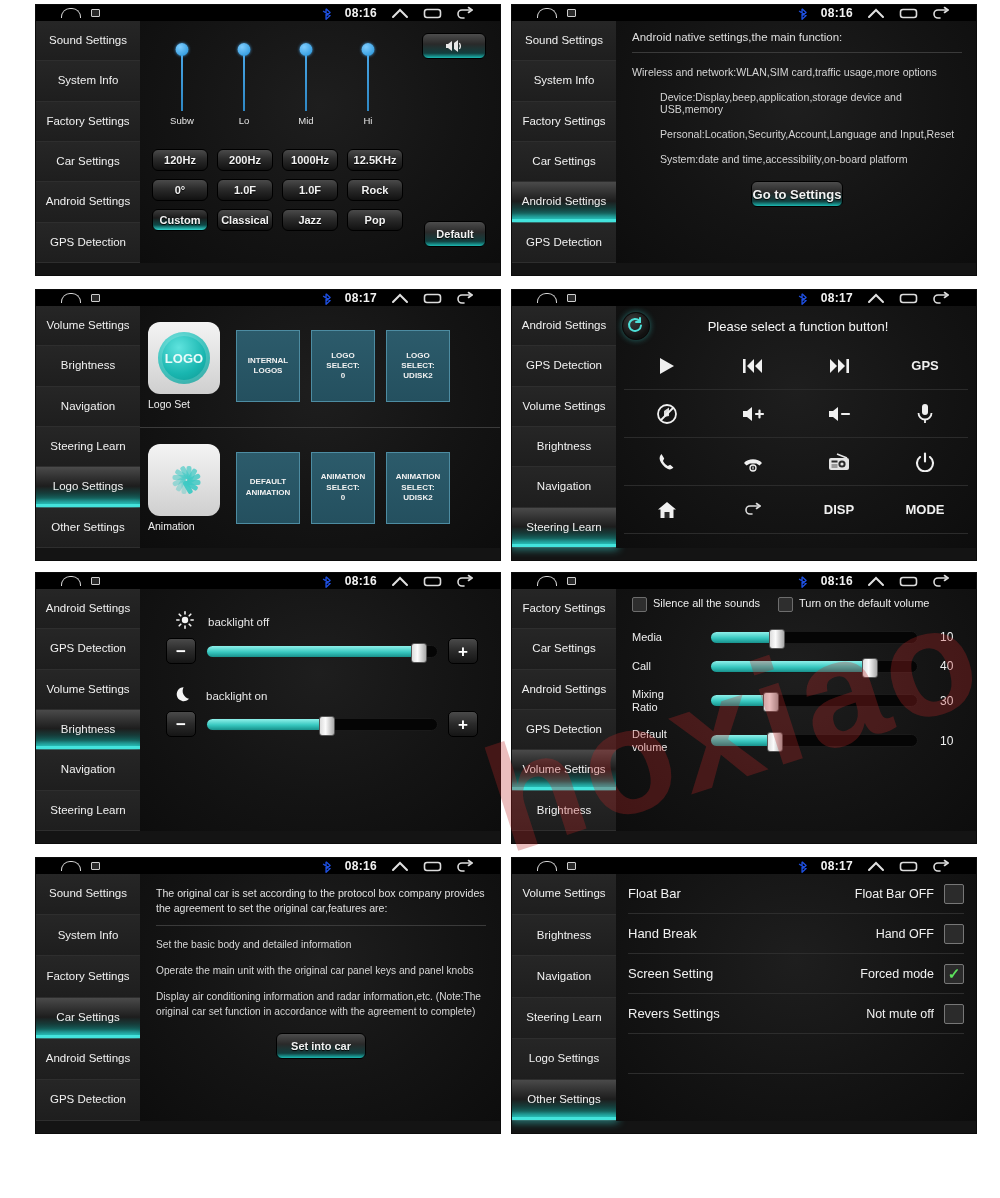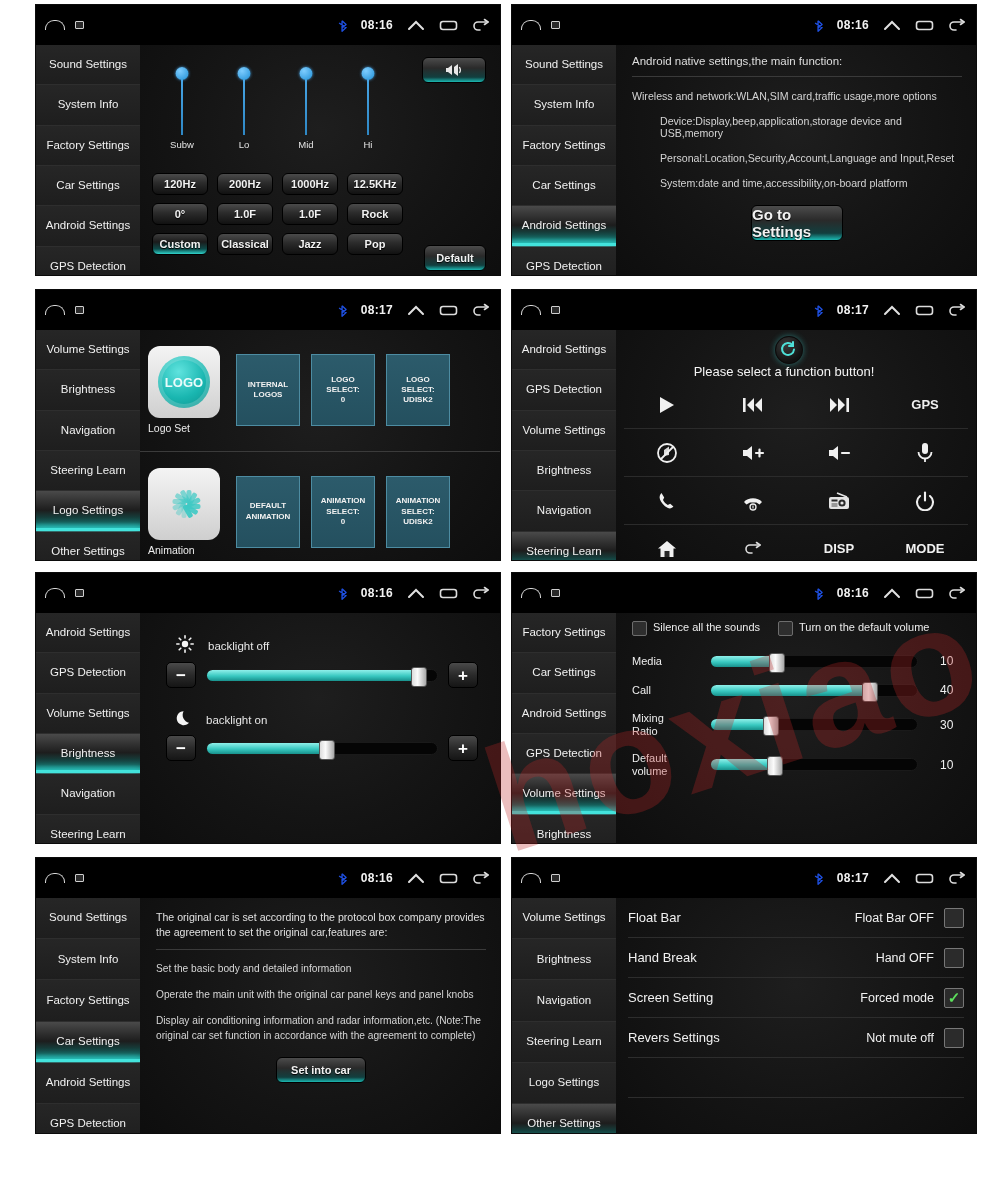--- a/index.html
+++ b/index.html
@@ -39,25 +39,25 @@
   .panel.right { left: 512px; width: 464px; }
 
   .row1 { top: 5px;   height: 270px; }
   .row2 { top: 290px; height: 270px; }
   .row3 { top: 573px; height: 270px; }
   .row4 { top: 858px; height: 275px; }
 
   
   .statusbar {
     position: relative;
-    height: 40px;
+    height: 16px;
     background: #000000;
     display: flex;
     align-items: center;
-    padding: 0 9px;
+    padding: 0 25px;
     color: #dcdcdc;
   }
   .sb-left { display: flex; align-items: center; gap: 12px; }
   .sb-right {
     margin-left: auto;
     display: flex; align-items: center; gap: 14px;
   }
   .sb-time { font-size: 12px; color: #f2f2f2; font-weight: bold; letter-spacing: .3px; }
   .icon-home-arc { width: 18px; height: 10px; position: relative; }
   .icon-home-arc::before {
@@ -159,21 +159,21 @@
 
   
   .as-body { position: absolute; inset: 0; padding: 10px 14px 0 16px; }
   .as-head {
     font-size: 11.5px; color: #dedede; padding-bottom: 9px;
     border-bottom: 1px solid #3a3a3a;
   }
   .as-line { font-size: 10.6px; color: #d4d4d4; margin-top: 13px; }
   .as-line.ind { padding-left: 28px; }
   .as-btn-wrap { display: flex; justify-content: center; margin-top: 16px; }
-  .as-btn { width: 92px; height: 36px; font-size: 15px; }
+  .as-btn { width: 92px; height: 26px; font-size: 13px; }
 
   
   .logo-rowgrp { position: absolute; inset: 0; display: flex; flex-direction: column; }
   .logo-row { flex: 1 1 0; display: flex; align-items: center; padding: 0 8px; position: relative; }
   .logo-row.top { border-bottom: 1px solid #3b3b3b; }
   .logo-thumb-wrap { width: 78px; margin-right: 10px; }
   .logo-thumb {
     width: 72px; height: 72px; border-radius: 12px;
     background: linear-gradient(180deg, #f4f4f4 0%, #cfcfcf 100%);
     display: flex; align-items: center; justify-content: center;
@@ -195,21 +195,21 @@
   .tile {
     width: 64px; height: 72px; margin-right: 11px;
     background: linear-gradient(180deg, #2c5b6b 0%, #24505f 100%);
     border: 1px solid #4d8ca2;
     display: flex; align-items: center; justify-content: center;
     text-align: center; color: #f1f1f1; font-size: 8px; font-weight: bold;
     line-height: 1.3; padding: 3px; white-space: pre-line;
   }
 
   
-  .sl-top { display: flex; align-items: center; padding: 6px 20px 2px 6px; flex-direction: column; }
+  .sl-top { display: flex; align-items: center; padding: 6px 20px 2px 6px; }
   .sl-refresh {
     width: 28px; height: 28px; border-radius: 50%;
     background: radial-gradient(circle at 38% 30%, #3a3a3a 0%, #111 70%);
     border: 1px solid #0b0b0b;
     display: flex; align-items: center; justify-content: center;
     box-shadow: 0 0 6px rgba(60,220,215,.45);
   }
   .sl-title { flex: 1; text-align: center; font-size: 13px; color: #f5f5f5; margin-left: -10px; }
   .sl-grid {
     display: grid; grid-template-columns: repeat(4, 1fr);

